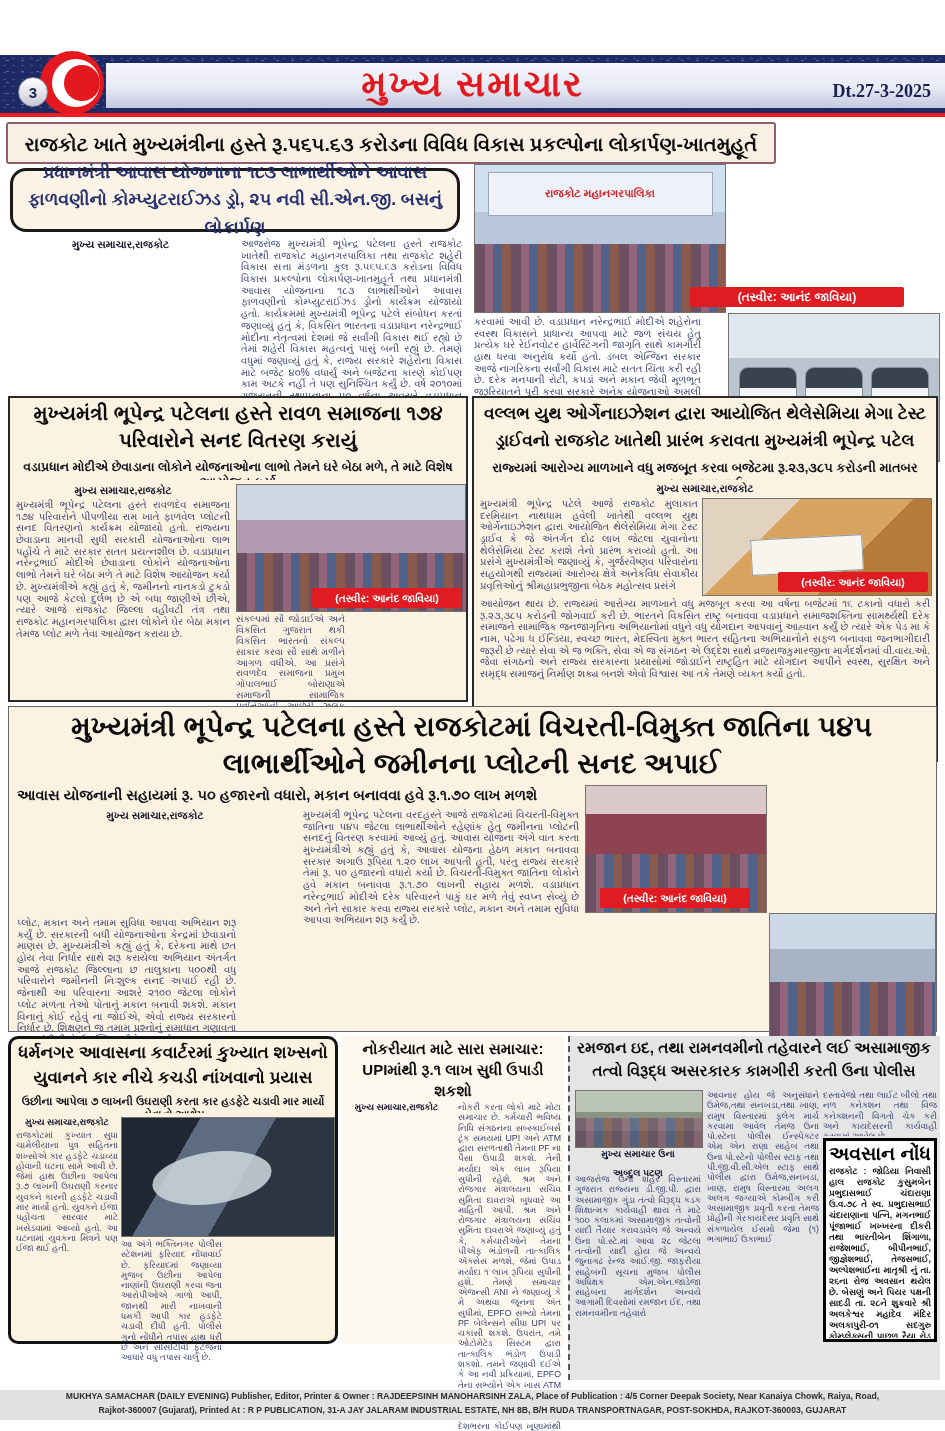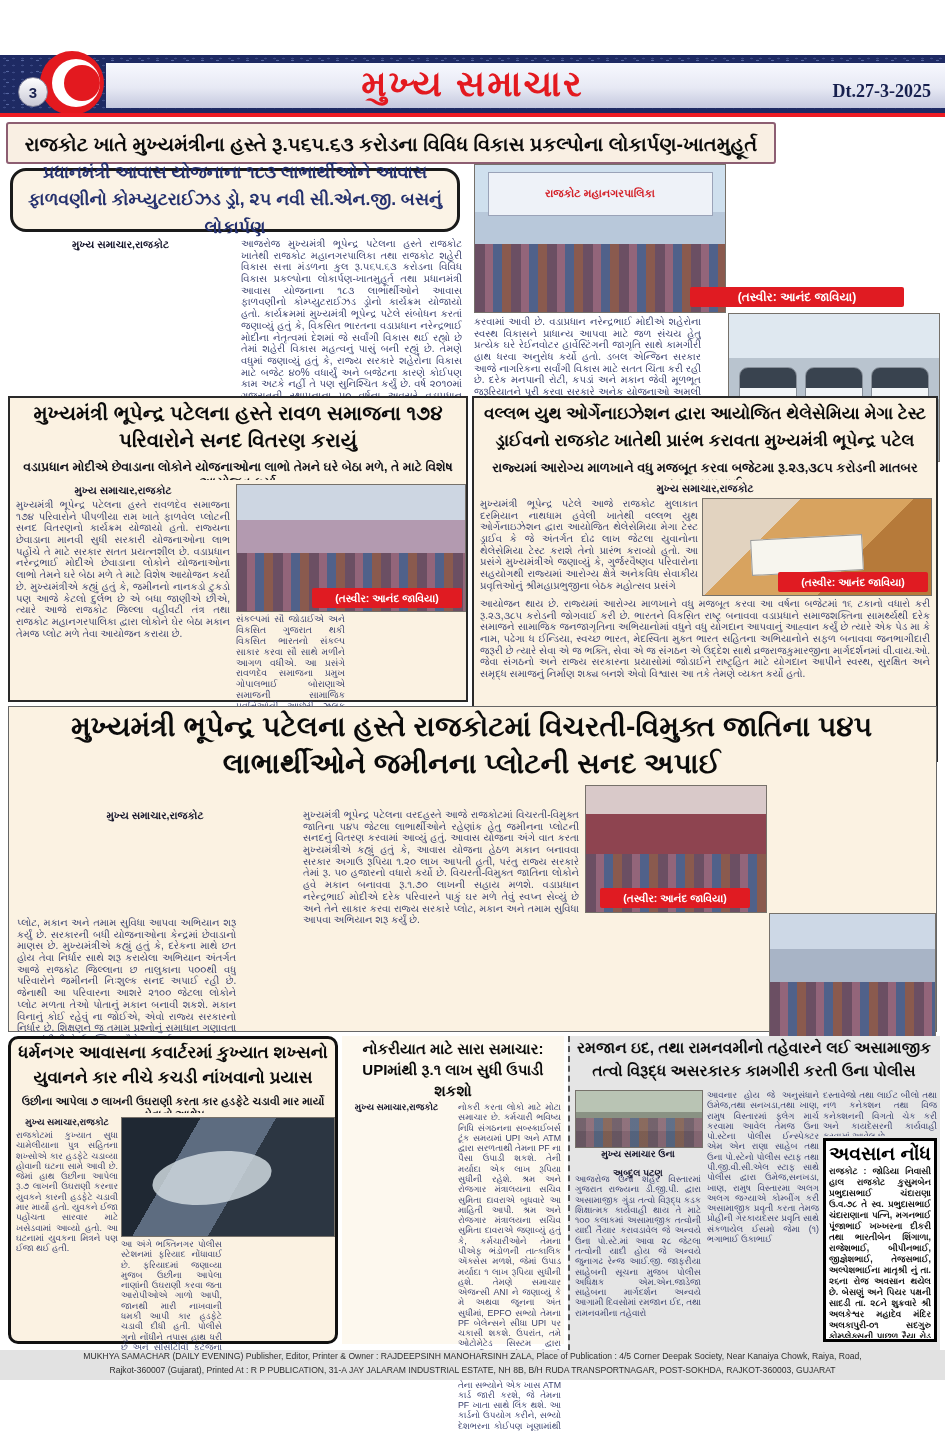--- a/index.html
+++ b/index.html
@@ -34,21 +34,21 @@
   .banner-text{color:#d42128;font-weight:bold;font-size:11px;white-space:nowrap;}
   .chip{position:absolute;background:#e01b22;color:#ffffff;font-weight:bold;font-size:12px;
     text-align:center;line-height:20px;height:20px;border-radius:2px;overflow:hidden;white-space:nowrap;}
   .bus{position:absolute;bottom:10px;width:56px;height:82px;border:1px solid #88909a;border-radius:9px 9px 3px 3px;
     background:linear-gradient(180deg,#39434f 0 24%,#f2f5f7 24% 58%,#e87f1f 58% 70%,#f2f5f7 70%);}
   
   .obit{background:#ffffff;border:3px solid #000;}
   .obit-title{font-weight:bold;font-size:19px;color:#000;text-align:center;line-height:1.2;}
   .obit-body{font-size:8.8px;line-height:1.25;color:#111;text-align:justify;font-weight:bold;}
   
-  .footer{background:#e2e2e2;color:#2e2e2e;font-weight:normal;font-size:8.6px;line-height:1.6;text-align:center;}
+  .footer{background:#e2e2e2;color:#2e2e2e;font-weight:bold;font-size:8.6px;line-height:1.6;text-align:center;margin-top:40px;}
 </style>
 </head>
 <body>
 
 <div class="page">
 
   <div class="abs mast-bar" style="left:0;top:55px;width:945px;height:58px;">
     <div class="abs mast-band" style="left:106px;top:8px;right:0;bottom:5px;"></div>
     <div class="abs mast-title" style="left:0;right:0;top:8px;">મુખ્ય સમાચાર</div>
     <div class="abs mast-date" style="right:14px;top:26px;">Dt.27-3-2025</div>
@@ -112,20 +112,21 @@
     <div class="abs bodytxt" style="left:6px;top:100px;width:218px;height:96px;">મુખ્યમંત્રી ભૂપેન્દ્ર પટેલે આજે રાજકોટ મુલાકાત દરમિયાન નાથધામ હવેલી ખાતેથી વલ્લભ યુથ ઓર્ગેનાઇઝેશન દ્વારા આયોજિત થેલેસેમિયા મેગા ટેસ્ટ ડ્રાઈવ કે જે અંતર્ગત દોઢ લાખ જેટલા યુવાનોના થેલેસેમિયા ટેસ્ટ કરાશે તેનો પ્રારંભ કરાવ્યો હતો. આ પ્રસંગે મુખ્યમંત્રીએ જણાવ્યું કે, ગુર્જરવૈષ્ણવ પરિવારોના સહયોગથી રાજ્યમાં આરોગ્ય ક્ષેત્રે અનેકવિધ સેવાકીય પ્રવૃત્તિઓનું શ્રીમહાપ્રભુજીના બેઠક મહોત્સવ પ્રસંગે</div>
     <div class="abs photo" style="left:228px;top:100px;width:228px;height:96px;background:linear-gradient(135deg,#e2d3c0 0 30%,#d8a35f 30% 65%,#b67a3a 65%);">
       <div class="abs" style="left:48px;top:38px;width:110px;height:34px;background:#f7f5ee;border:1px solid #999;transform:rotate(-3deg);"></div>
       <div class="chip" style="right:3px;bottom:3px;width:150px;font-size:10.5px;">(તસ્વીર: આનંદ જાવિયા)</div>
     </div>
     <div class="abs bodytxt" style="left:6px;top:200px;width:450px;height:100px;">આયોજન થાય છે. રાજ્યમાં આરોગ્ય માળખાને વધુ મજબૂત કરવા આ વર્ષના બજેટમાં ૧૬ ટકાનો વધારો કરી રૂ.૨૩,૩૮૫ કરોડની જોગવાઈ કરી છે. ભારતને વિકસિત રાષ્ટ્ર બનાવવા વડાપ્રધાને સમાજશક્તિના સામર્થ્યથી દરેક સમાજને સામાજિક જનજાગૃતિના અભિયાનોમાં વધુને વધુ યોગદાન આપવાનું આહ્વાન કર્યું છે ત્યારે એક પેડ મા કે નામ, પઢેગા ધ ઈન્ડિયા, સ્વચ્છ ભારત, મેદસ્વિતા મુક્ત ભારત સહિતના અભિયાનોને સફળ બનાવવા જનભાગીદારી જરૂરી છે ત્યારે સેવા એ જ ભક્તિ, સેવા એ જ સંગઠન એ ઉદ્દેશ સાથે વ્રજરાજકુમારજીના માર્ગદર્શનમાં વી.વાય.ઓ. જેવા સંગઠનો અને રાજ્ય સરકારના પ્રયાસોમાં જોડાઈને રાષ્ટ્રહિત માટે યોગદાન આપીને સ્વસ્થ, સુરક્ષિત અને સમૃદ્ધ સમાજનું નિર્માણ શક્ય બનશે એવો વિશ્વાસ આ તકે તેમણે વ્યક્ત કર્યો હતો.</div>
   </div>
 
   <div class="abs box" style="left:8px;top:706px;width:929px;height:326px;border:1px solid #666;box-sizing:border-box;">
     <div class="abs headline" style="left:4px;top:2px;width:917px;height:76px;font-size:28px;line-height:1.32;overflow:hidden;">મુખ્યમંત્રી ભૂપેન્દ્ર પટેલના હસ્તે રાજકોટમાં વિચરતી-વિમુક્ત જાતિના ૫૪૫ લાભાર્થીઓને જમીનના પ્લોટની સનદ અપાઈ</div>
+    <div class="abs subhead" style="left:8px;top:80px;width:560px;height:20px;font-size:14.5px;text-align:left;overflow:hidden;">આવાસ યોજનાની સહાયમાં રૂ. ૫૦ હજારનો વધારો, મકાન બનાવવા હવે રૂ.૧.૭૦ લાખ મળશે</div>
     <div class="abs cols2" style="left:8px;top:102px;width:562px;height:104px;">
       <div class="byline">મુખ્ય સમાચાર,રાજકોટ</div>
       <div class="bodytxt">મુખ્યમંત્રી ભૂપેન્દ્ર પટેલના વરદહસ્તે આજે રાજકોટમાં વિચરતી-વિમુક્ત જાતિના ૫૪૫ જેટલા લાભાર્થીઓને રહેણાંક હેતુ જમીનના પ્લોટની સનદનું વિતરણ કરવામાં આવ્યું હતું. આવાસ યોજના અંગે વાત કરતા મુખ્યમંત્રીએ કહ્યું હતું કે, આવાસ યોજના હેઠળ મકાન બનાવવા સરકાર અગાઉ રૂપિયા ૧.૨૦ લાખ આપતી હતી, પરંતુ રાજ્ય સરકારે તેમાં રૂ. ૫૦ હજારનો વધારો કર્યો છે. વિચરતી-વિમુક્ત જાતિના લોકોને હવે મકાન બનાવવા રૂ.૧.૭૦ લાખની સહાય મળશે. વડાપ્રધાન નરેન્દ્રભાઈ મોદીએ દરેક પરિવારને પાકું ઘર મળે તેવું સ્વપ્ન સેવ્યું છે અને તેને સાકાર કરવા રાજ્ય સરકારે પ્લોટ, મકાન અને તમામ સુવિધા આપવા અભિયાન શરૂ કર્યું છે.</div>
     </div>
     <div class="abs photo" style="left:576px;top:78px;width:180px;height:126px;background:linear-gradient(180deg,#d9c9c9 0 22%,#8e4450 22% 55%,#6e3742 55%);">
       <div class="crowd"></div>
       <div class="chip" style="left:14px;bottom:4px;width:150px;font-size:10.5px;">(તસ્વીર: આનંદ જાવિયા)</div>
     </div>
     <div class="abs photo" style="left:760px;top:78px;width:165px;height:126px;background:linear-gradient(180deg,#cdd8e6 0 28%,#a8b4c6 28% 58%,#86708a 58%);">
       <div class="crowd"></div>

